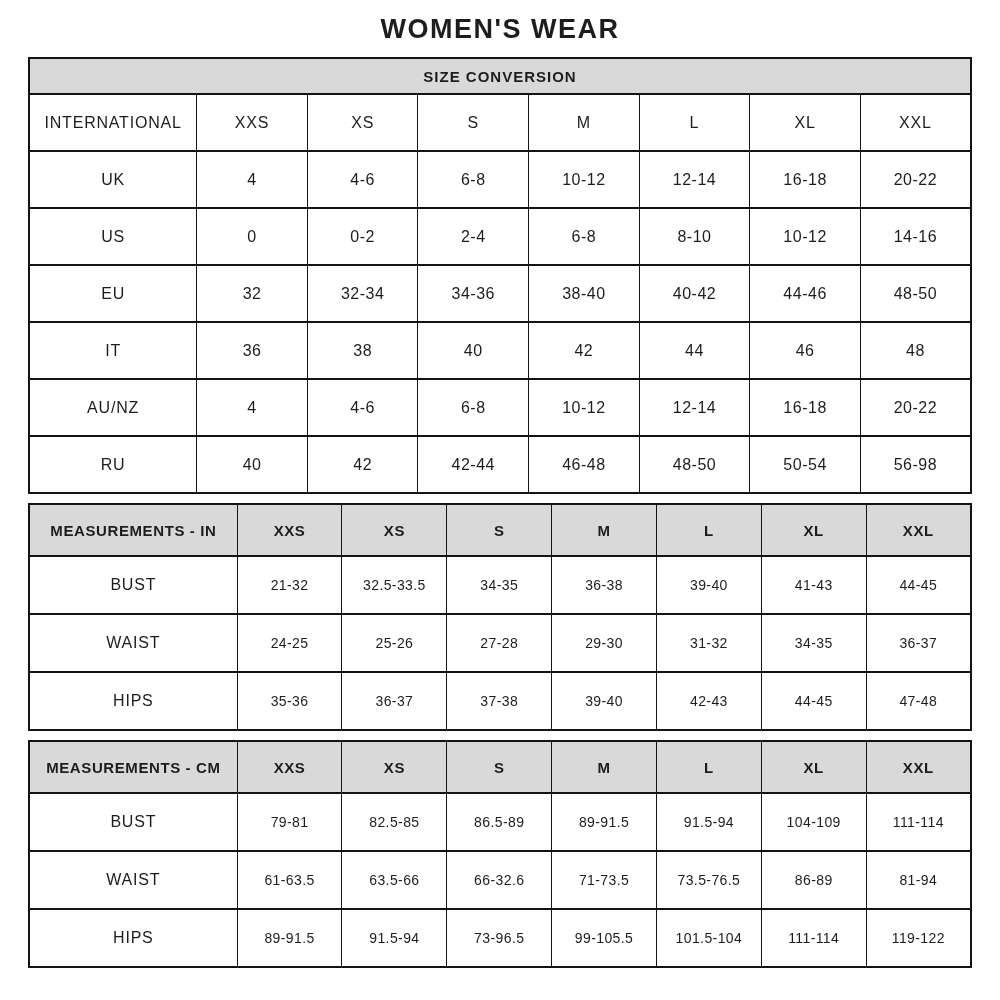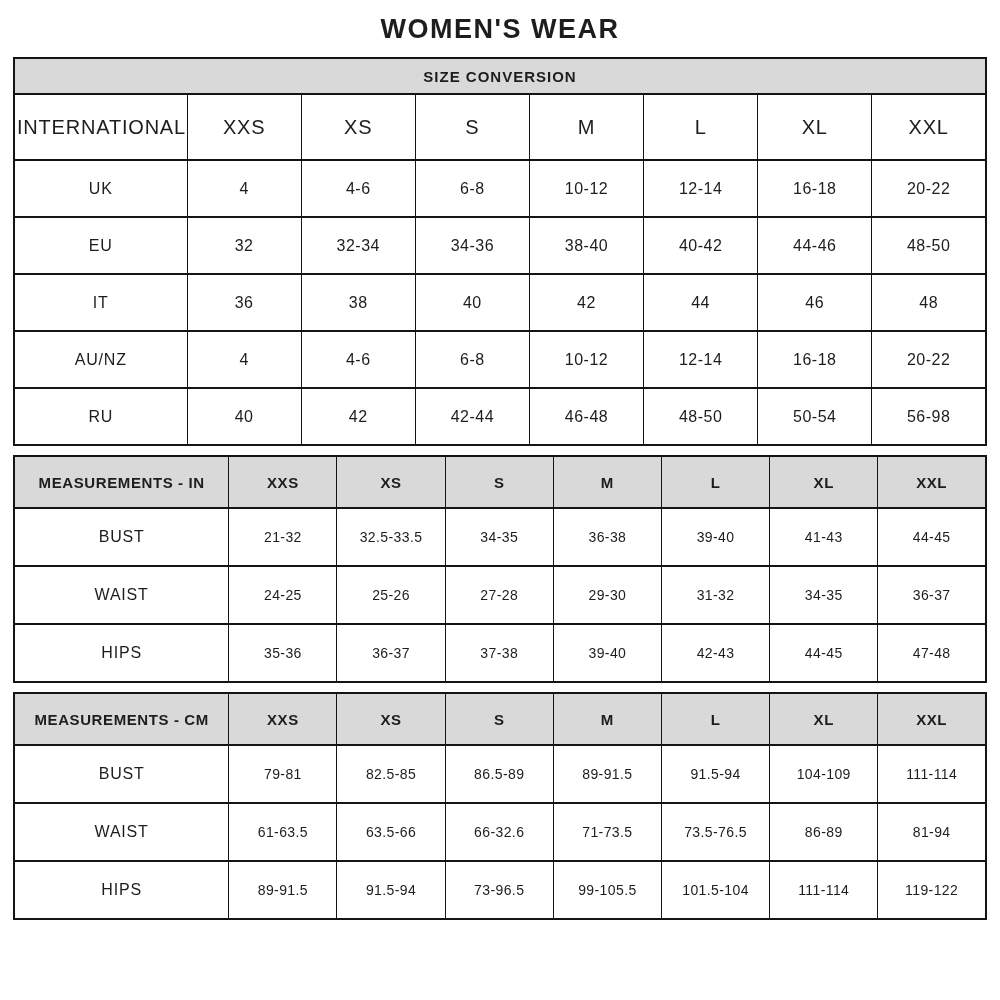--- a/index.html
+++ b/index.html
@@ -10,21 +10,21 @@
   }
   *{box-sizing:border-box;}
   html,body{margin:0;padding:0;}
   body{
     width:1000px;height:1000px;
     background:var(--page-bg);
     color:var(--text);
     font-family:"Liberation Sans", sans-serif;
     overflow:hidden;
   }
-  .page{padding:0 13px;}
+  .page{padding:0 28px;}
   .page-title{
     text-align:center;
     font-size:27px;
     font-weight:700;
     letter-spacing:1.5px;
     margin:14px 0 12px 0;
   }
   table{
     width:100%;
     border-collapse:collapse;
@@ -43,23 +43,23 @@
   }
   
   .t1 .banner-cell{
     height:36px;
     background:var(--header-bg);
     font-size:15px;
     font-weight:700;
     letter-spacing:1px;
   }
   .t1 thead tr.colhead th{
-    height:66px;
+    height:57px;
     background:#ffffff;
-    font-size:20px;
+    font-size:16px;
     font-weight:500;
     letter-spacing:0.8px;
   }
   .t1 td{
     height:57px;
     font-size:16px;
     font-weight:500;
     letter-spacing:0.5px;
   }
   
@@ -120,20 +120,30 @@
           <td class="label">UK</td>
           <td>4</td>
           <td>4-6</td>
           <td>6-8</td>
           <td>10-12</td>
           <td>12-14</td>
           <td>16-18</td>
           <td>20-22</td>
         </tr>
         <tr>
+          <td class="label">US</td>
+          <td>0</td>
+          <td>0-2</td>
+          <td>2-4</td>
+          <td>6-8</td>
+          <td>8-10</td>
+          <td>10-12</td>
+          <td>14-16</td>
+        </tr>
+        <tr>
           <td class="label">EU</td>
           <td>32</td>
           <td>32-34</td>
           <td>34-36</td>
           <td>38-40</td>
           <td>40-42</td>
           <td>44-46</td>
           <td>48-50</td>
         </tr>
         <tr>

